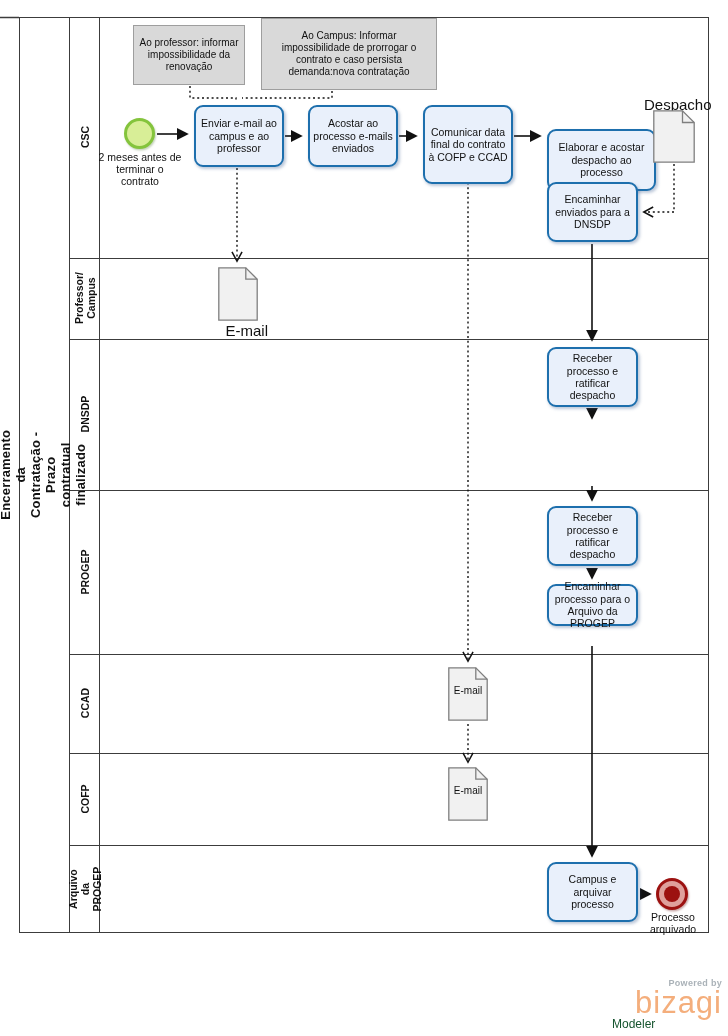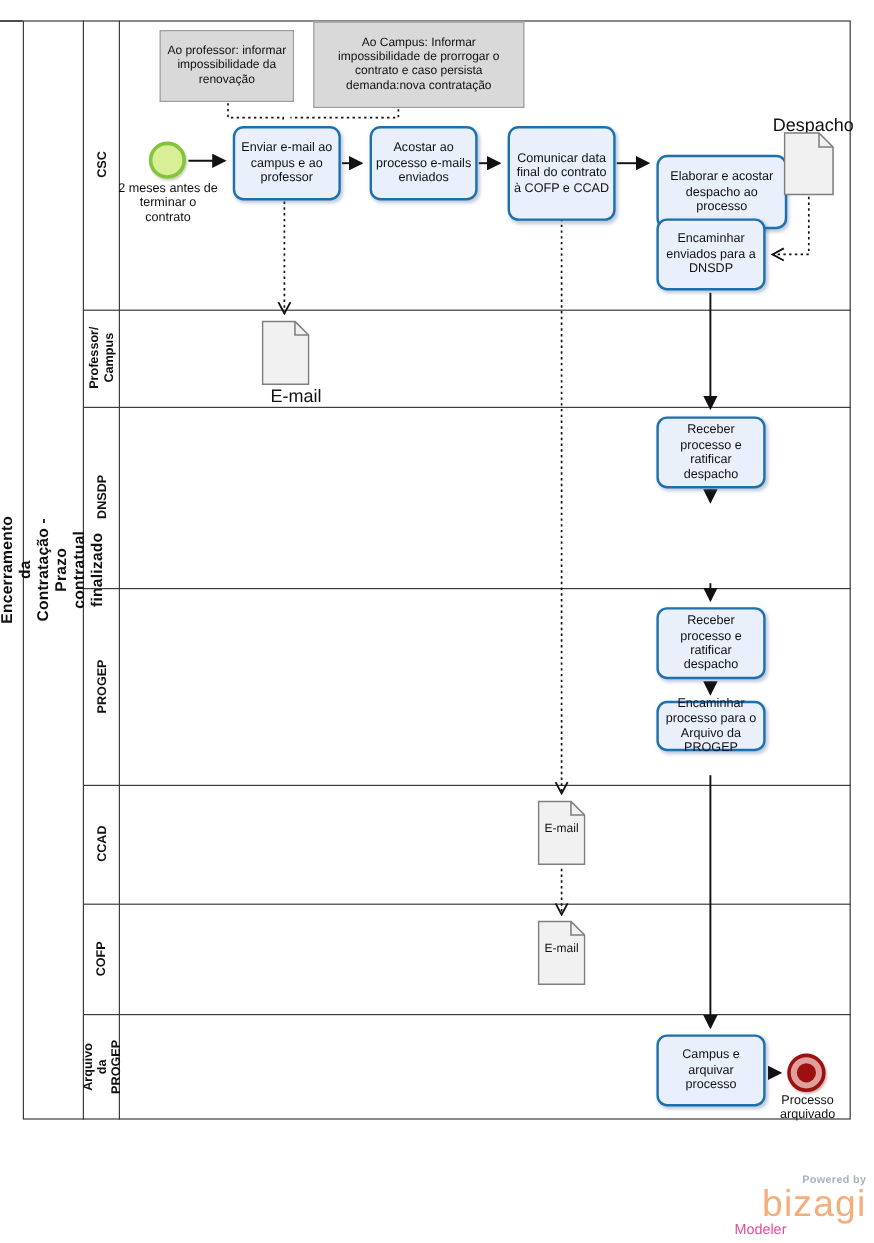--- a/index.html
+++ b/index.html
@@ -33,21 +33,21 @@
         justify-content:center;text-align:center;font-size:10px;line-height:1.2;padding:2px 4px;}
   
   .doc-label{font-size:15px;text-align:right;}
   .doc-label-in{position:absolute;width:100%;top:18px;left:0;text-align:center;font-size:10px;}
   svg{display:block;}
   .overlay{pointer-events:none;}
   
   .brand-box{text-align:right;}
   .brand-powered{font-size:9px;font-weight:bold;color:#aab2b8;letter-spacing:.3px;}
   .brand-name{font-size:31px;font-weight:normal;color:#f4ae7c;line-height:.95;letter-spacing:1px;}
-  .brand-product{font-size:12px;color:#ec4899;text-align:left;margin-left:2px;}
+  .brand-product{font-size:12px;color:#14532d;text-align:left;margin-left:2px;}
 </style>
 </head>
 <body>
 
 <div class="page">
 
   <div class="abs pool" style="left:19px;top:17px;width:690px;height:916px;"></div>
 
   <div class="abs band vwrap" style="left:19px;top:17px;width:51px;height:916px;">
     <span class="vtext pool-title">Encerramento da Contratação - Prazo contratual finalizado</span>

